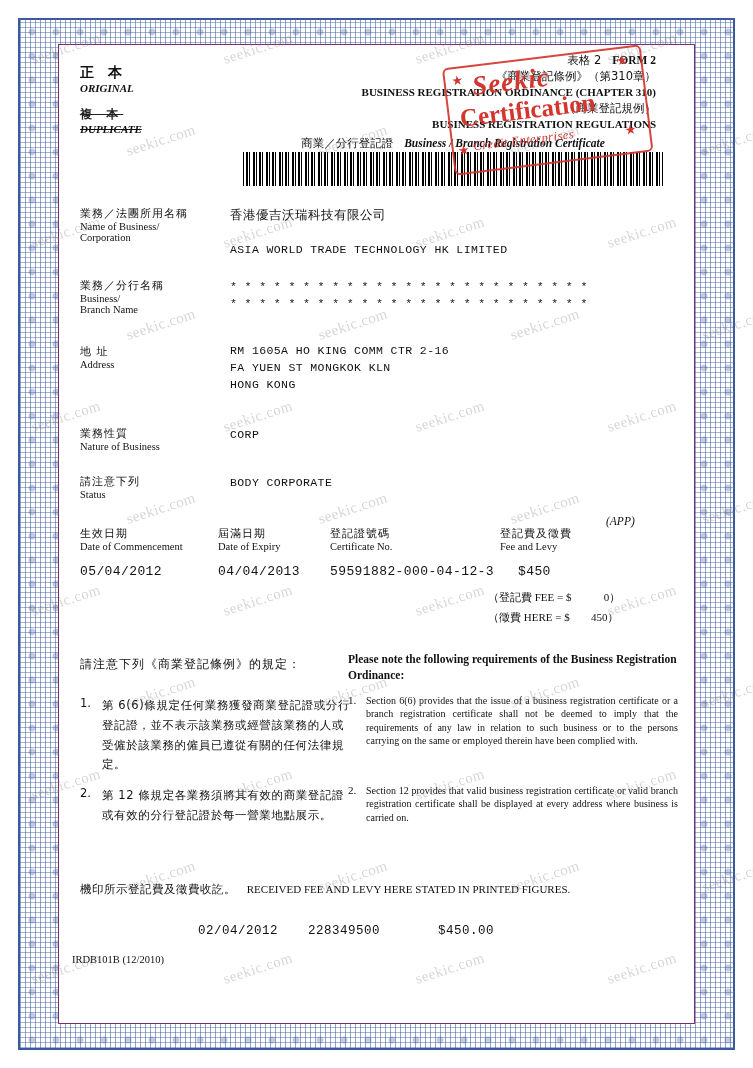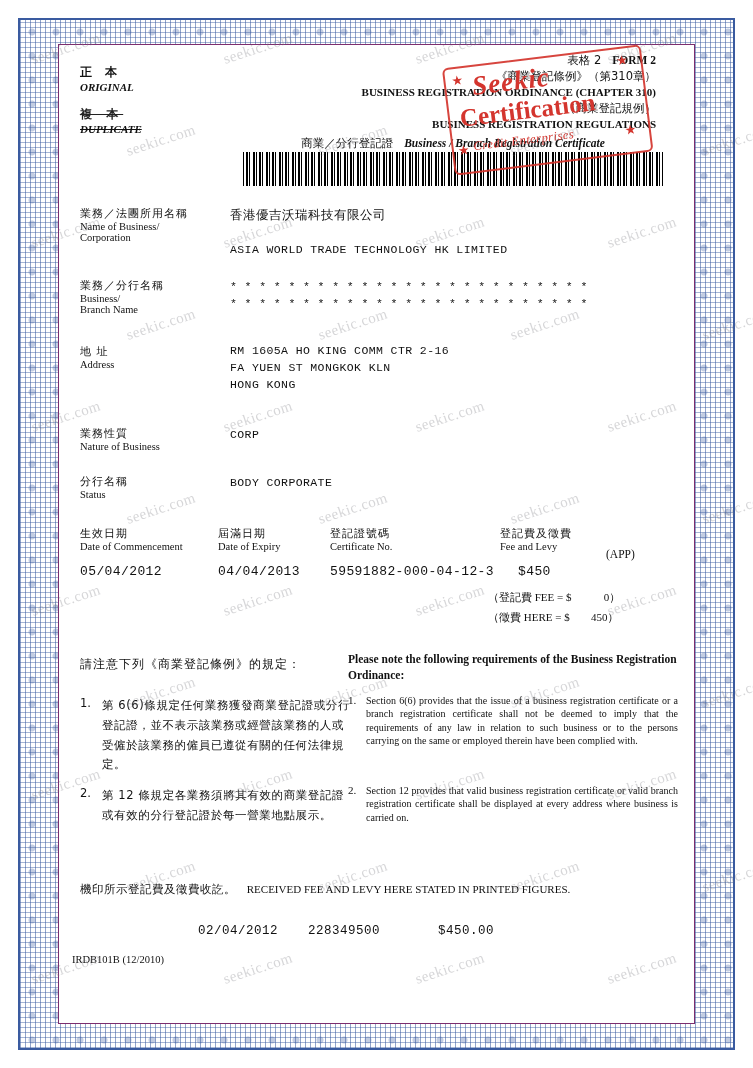--- a/index.html
+++ b/index.html
@@ -86,22 +86,22 @@
   .value-en {
     font-family: "Liberation Mono", monospace;
     font-size: 11.5px;
     color: #111;
     letter-spacing: 0.4px;
     white-space: nowrap;
   }
 
   
   .orig-cn {
-    font-family: Liberation Serif, serif;
-    font-size: 12px;
+    font-family: Liberation Sans, sans-serif;
+    font-size: 14px;
     letter-spacing: 5px;
     font-weight: bold;
   }
   .orig-en {
     font-family: "Liberation Serif", serif;
     font-style: italic;
     font-weight: bold;
     font-size: 11px;
   }
   .dup-cn {
@@ -386,42 +386,42 @@
       <div class="value-en" style="margin-top:4px;">HONG KONG</div>
     </div>
 
     <div class="row" style="left:22px; top:382px;">
       <div class="label-cn">業務性質</div>
       <div class="label-en">Nature of Business</div>
     </div>
     <div class="row value-en" style="left:172px; top:384px;">CORP</div>
 
     <div class="row" style="left:22px; top:430px;">
-      <div class="label-cn">分行名稱</div>
+      <div class="label-cn">請注意下列</div>
       <div class="label-en">Status</div>
     </div>
     <div class="row value-en" style="left:172px; top:432px;">BODY CORPORATE</div>
 
     <div class="row" style="left:22px; top:482px;">
       <div class="label-cn">生效日期</div>
       <div class="label-en">Date of Commencement</div>
     </div>
     <div class="row" style="left:160px; top:482px;">
       <div class="label-cn">屆滿日期</div>
       <div class="label-en">Date of Expiry</div>
     </div>
     <div class="row" style="left:272px; top:482px;">
       <div class="label-cn">登記證號碼</div>
       <div class="label-en">Certificate No.</div>
     </div>
     <div class="row" style="left:442px; top:482px;">
       <div class="label-cn">登記費及徵費</div>
       <div class="label-en">Fee and Levy</div>
     </div>
-    <div class="app-tag" style="left:548px; top:504px;">(APP)</div>
+    <div class="app-tag" style="left:548px; top:471px;font-style:italic;">(APP)</div>
 
     <div class="row value-en" style="left:22px; top:520px; font-size:13px;">05/04/2012</div>
     <div class="row value-en" style="left:160px; top:520px; font-size:13px;">04/04/2013</div>
     <div class="row value-en" style="left:272px; top:520px; font-size:13px;">59591882-000-04-12-3</div>
     <div class="row value-en" style="left:460px; top:520px; font-size:13px;">$450</div>
 
     <div class="fee-small" style="left:430px; top:546px;">
       <span class="cn">（登記費</span>
       <span>FEE  = $</span>
       <span style="display:inline-block; width:46px; text-align:right;">0）</span>

